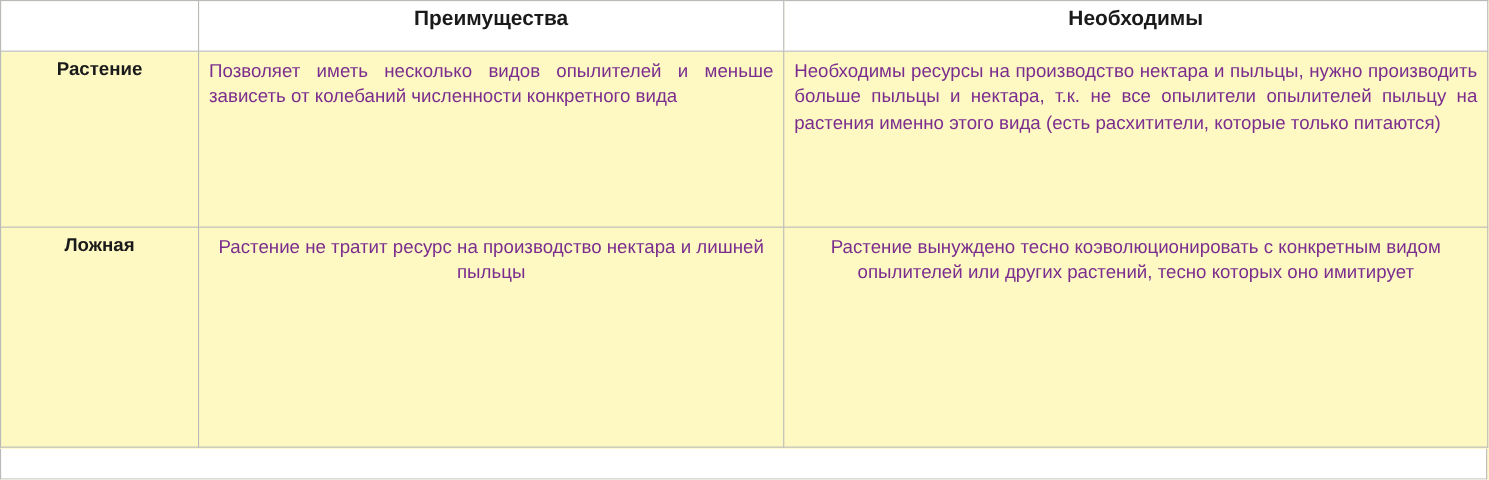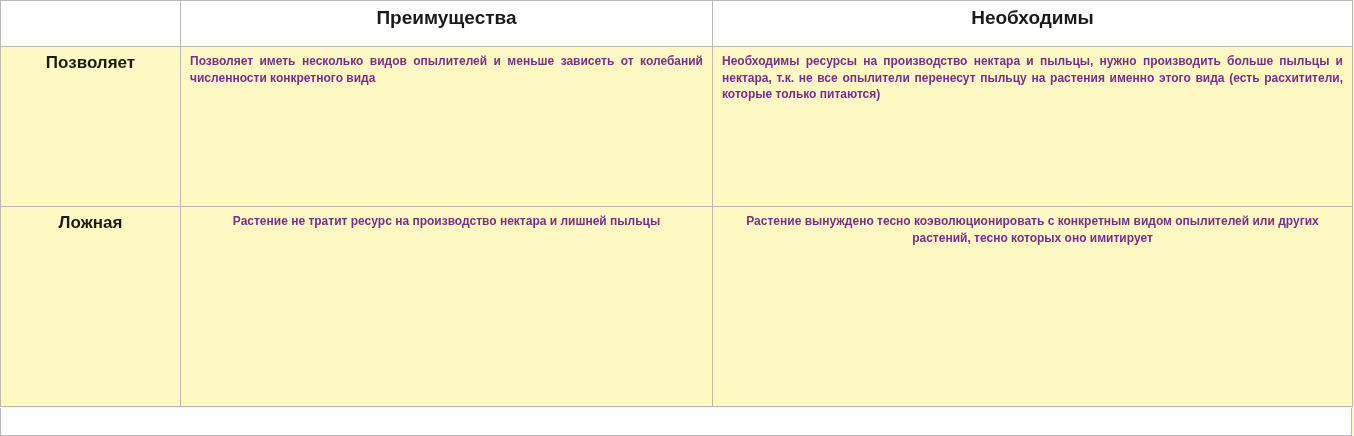--- a/index.html
+++ b/index.html
@@ -50,26 +50,25 @@
   }
   .rowlabel {
     text-align: center;
     vertical-align: middle;
     font-weight: bold;
     font-size: 17px;
     color: #1a1a1a;
   }
   .cell-text {
     color: #7b2d8e;
-    font-size: 12px;
+    font-size: 17px;
     line-height: 1.38;
     text-align: justify;
     text-justify: inter-word;
     hyphens: none;
-    font-weight: bold;
   }
   .row-true td { height: 160px; }
   .row-false td { height: 200px; text-align: center; }
 
   .footer-strip {
     position: absolute;
     left: 0;
     top: 408px;
     width: 1352px;
     height: 28px;
@@ -92,23 +91,23 @@
     </colgroup>
     <thead>
       <tr>
         <th class="hdr-blank"></th>
         <th class="hdr">Преимущества</th>
         <th class="hdr">Необходимы</th>
       </tr>
     </thead>
     <tbody>
       <tr class="row-true">
-        <td class="rowlabel">Позволяет</td>
+        <td class="rowlabel">Растение</td>
         <td class="cell-text">Позволяет иметь несколько видов опылителей и меньше зависеть от колебаний численности конкретного вида</td>
-        <td class="cell-text">Необходимы ресурсы на производство нектара и пыльцы, нужно производить больше пыльцы и нектара, т.к. не все опылители перенесут пыльцу на растения именно этого вида (есть расхитители, которые только питаются)</td>
+        <td class="cell-text">Необходимы ресурсы на производство нектара и пыльцы, нужно производить больше пыльцы и нектара, т.к. не все опылители опылителей пыльцу на растения именно этого вида (есть расхитители, которые только питаются)</td>
       </tr>
       <tr class="row-false">
         <td class="rowlabel">Ложная</td>
         <td class="cell-text">Растение не тратит ресурс на производство нектара и лишней пыльцы</td>
         <td class="cell-text">Растение вынуждено тесно коэволюционировать с конкретным видом опылителей или других растений, тесно которых оно имитирует</td>
       </tr>
     </tbody>
   </table>
 
   <div class="footer-strip"></div>

